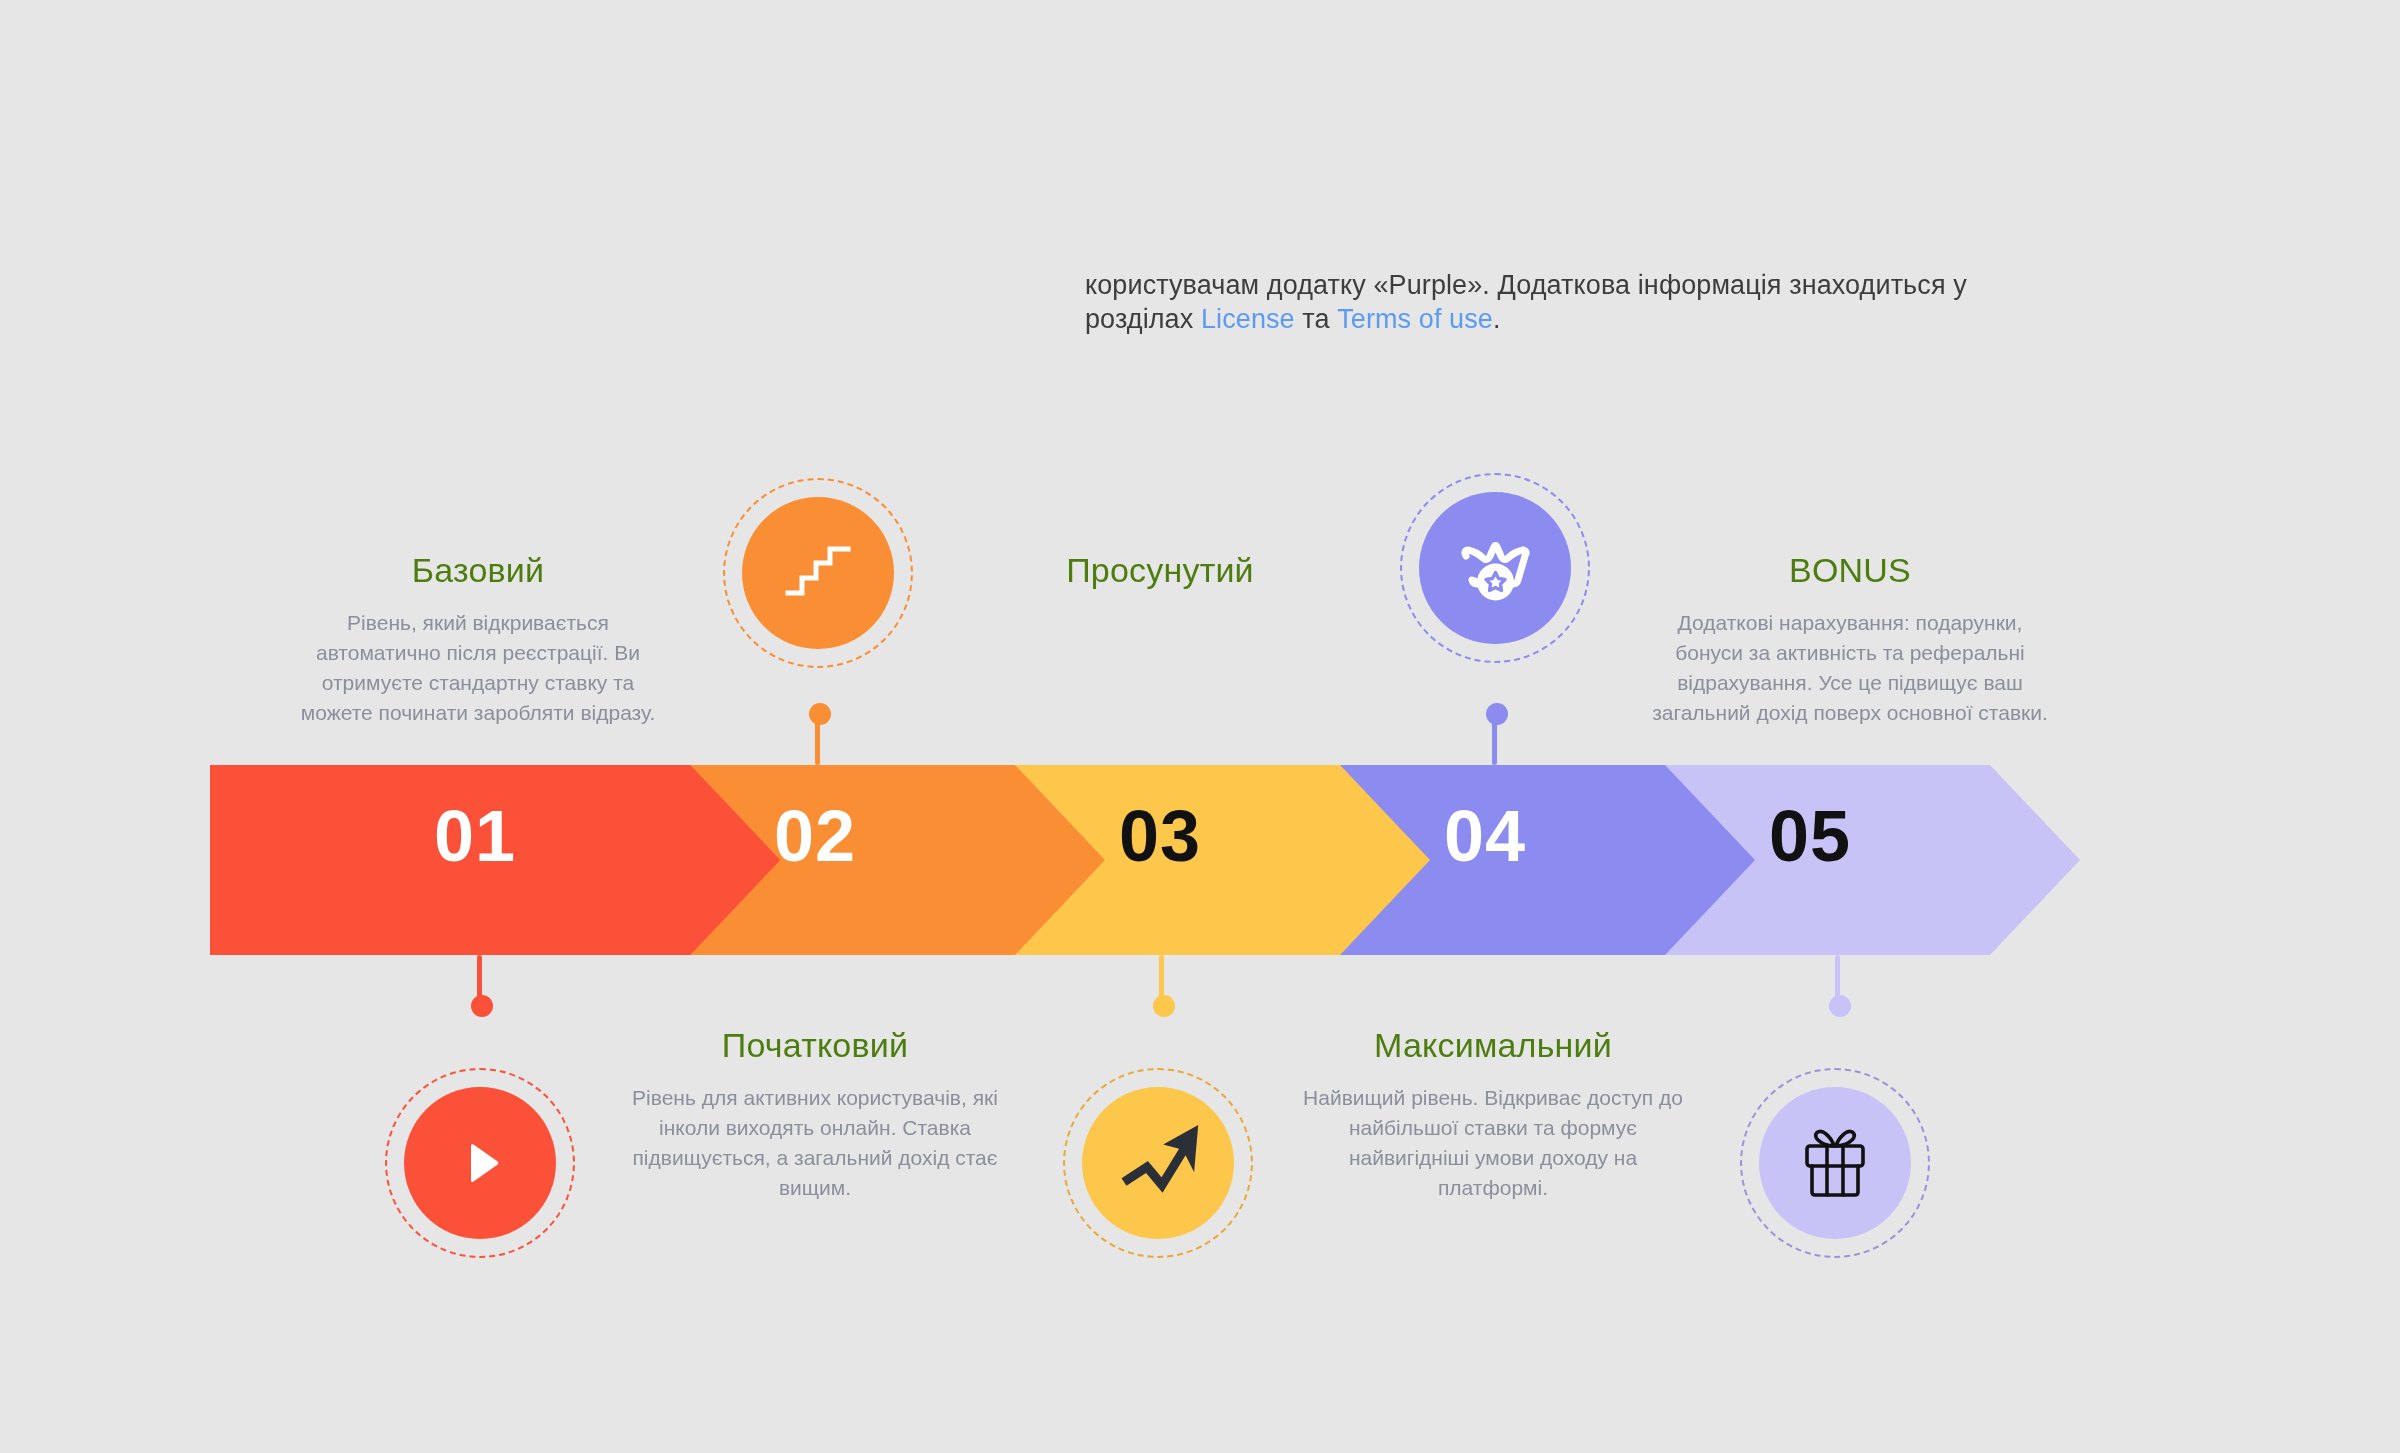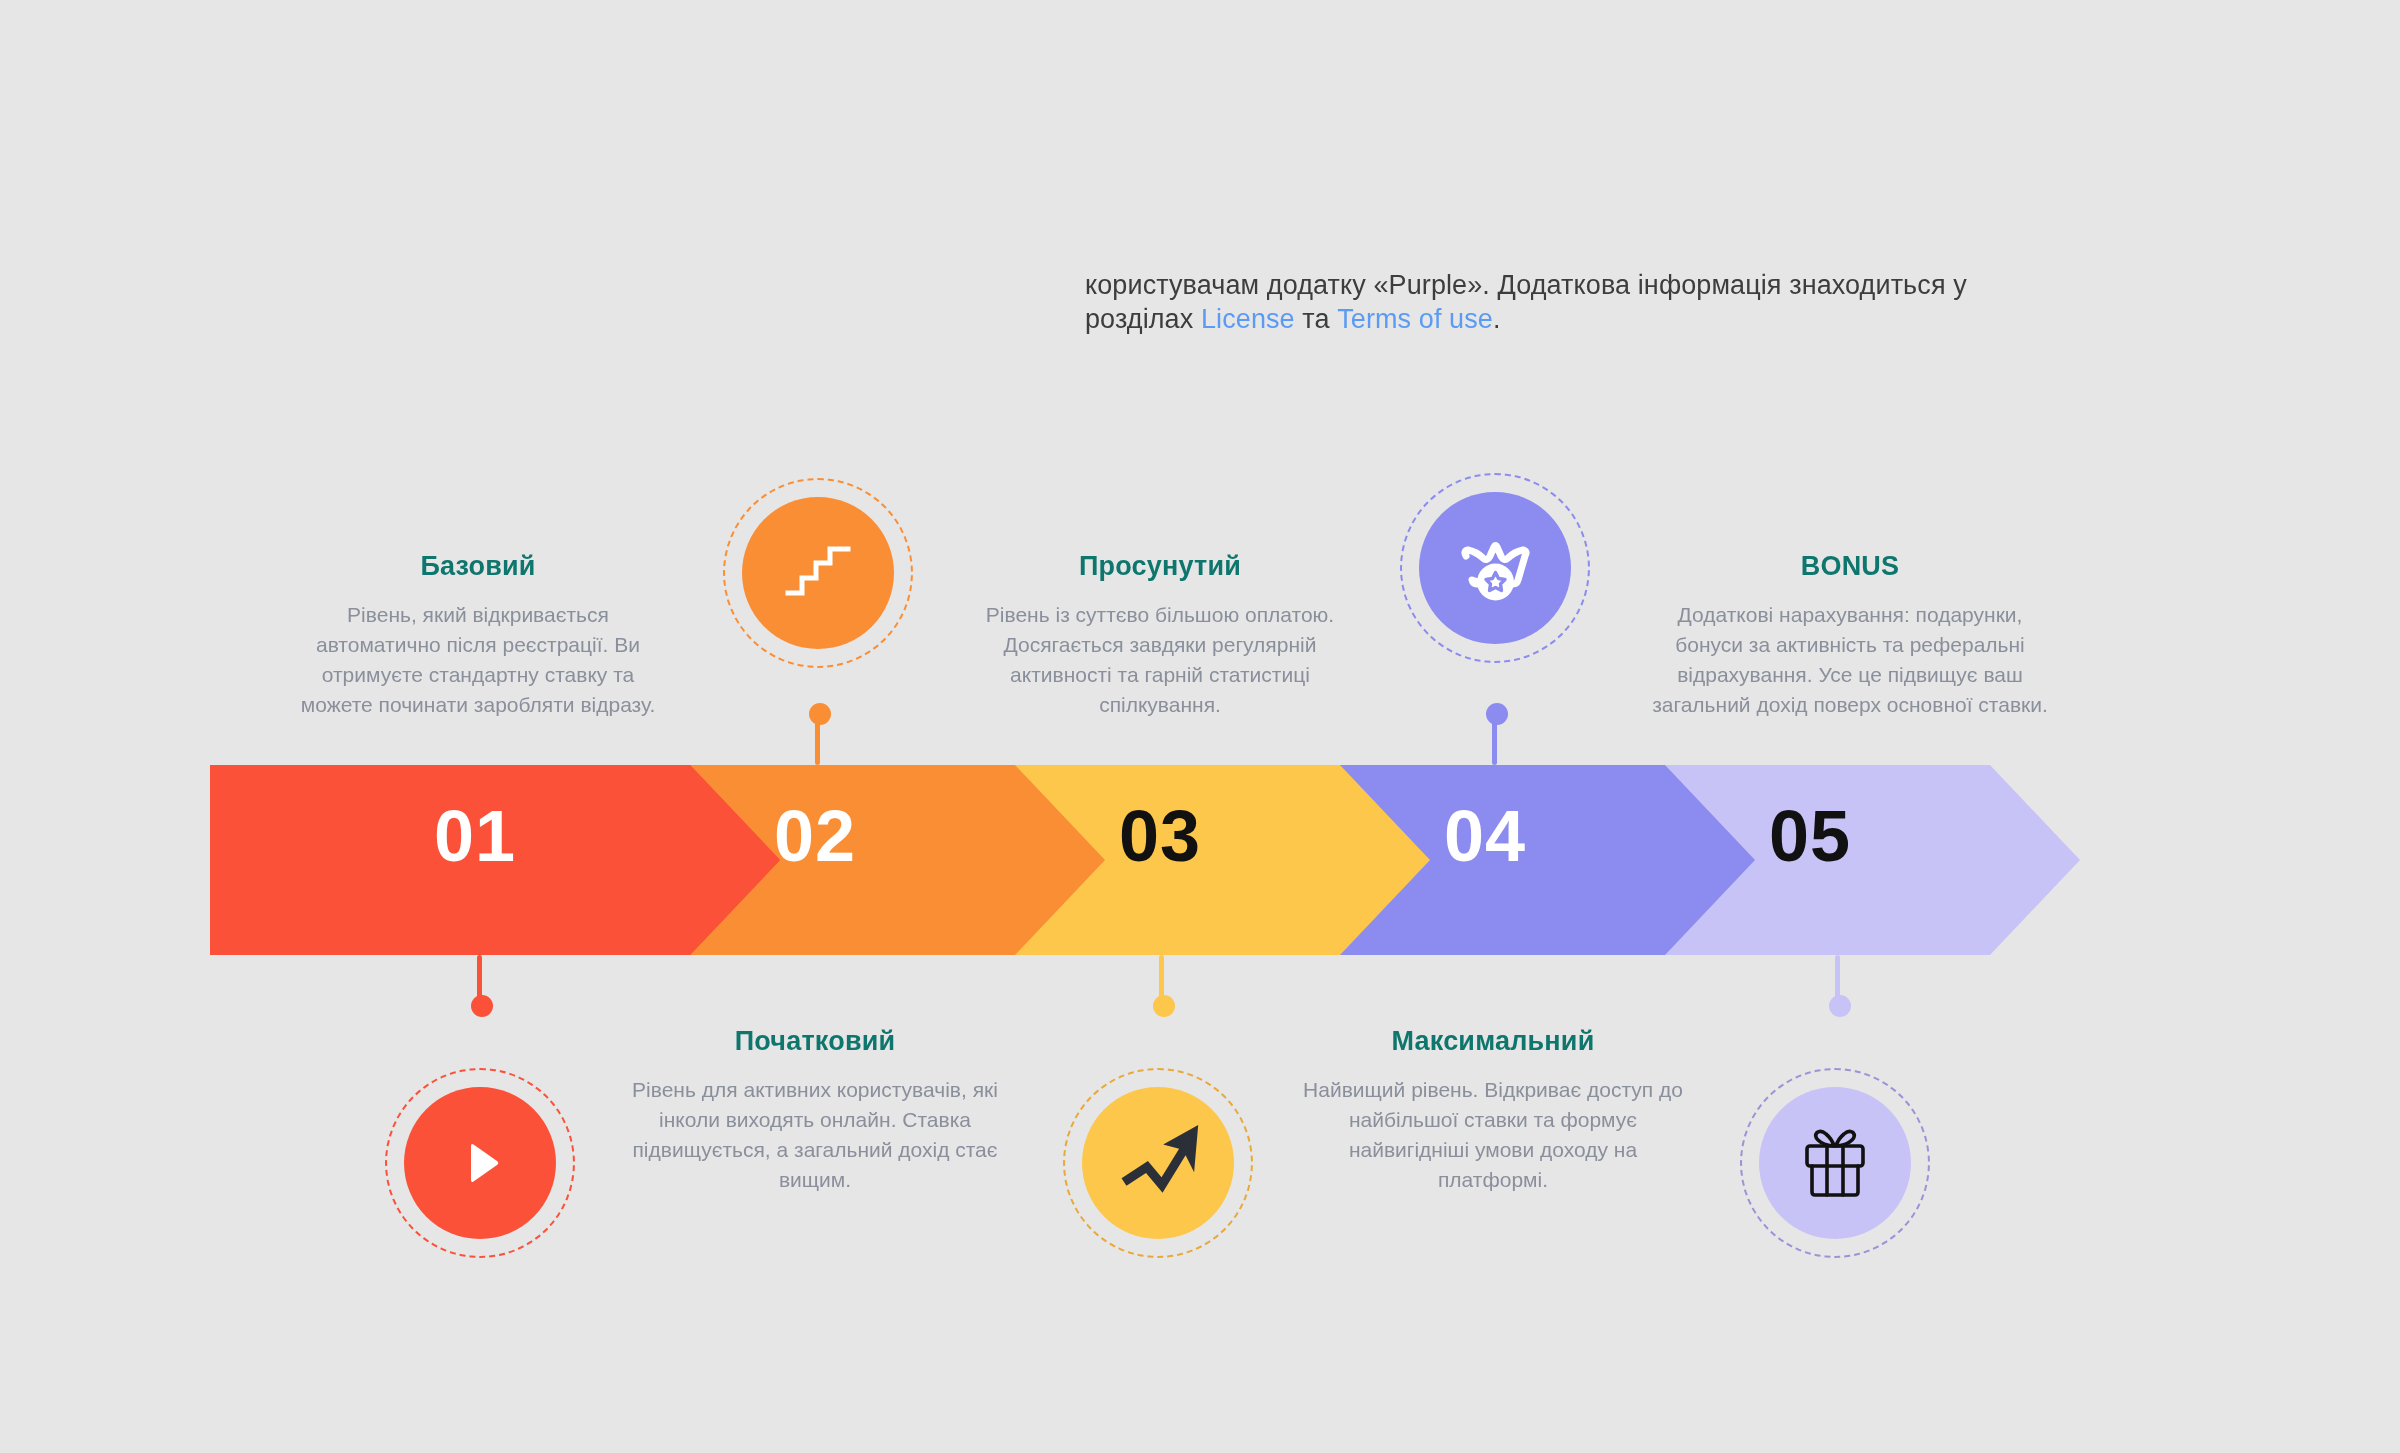--- a/index.html
+++ b/index.html
@@ -61,23 +61,23 @@
   }
 
   
   .block {
     position: absolute;
     width: 380px;
     text-align: center;
   }
   .block h3 {
     margin: 0 0 18px 0;
-    font-size: 27px;
-    font-weight: 700;
-    color: #0f766e;
+    font-size: 34px;
+    font-weight: 400;
+    color: #4d7c0f;
     letter-spacing: 0.2px;
   }
   .block p {
     margin: 0;
     font-size: 21px;
     line-height: 30px;
     color: #8a8f9c;
   }
 
   
@@ -189,21 +189,20 @@
     <p>Рівень, який відкривається автоматично після реєстрації. Ви отримуєте стандартну ставку та можете починати заробляти відразу.</p>
   </div>
 
   <div class="block" style="left:625px; top:1026px;">
     <h3>Початковий</h3>
     <p>Рівень для активних користувачів, які інколи виходять онлайн. Ставка підвищується, а загальний дохід стає вищим.</p>
   </div>
 
   <div class="block" style="left:970px; top:551px;">
     <h3>Просунутий</h3>
-    <p>Рівень із суттєво більшою оплатою. Досягається завдяки регулярній активності та гарній статистиці спілкування.</p>
   </div>
 
   <div class="block" style="left:1303px; top:1026px;">
     <h3>Максимальний</h3>
     <p>Найвищий рівень. Відкриває доступ до найбільшої ставки та формує найвигідніші умови доходу на платформі.</p>
   </div>
 
   <div class="block" style="left:1650px; top:551px; width:400px;">
     <h3>BONUS</h3>
     <p>Додаткові нарахування: подарунки, бонуси за активність та реферальні відрахування. Усе це підвищує ваш загальний дохід поверх основної ставки.</p>

